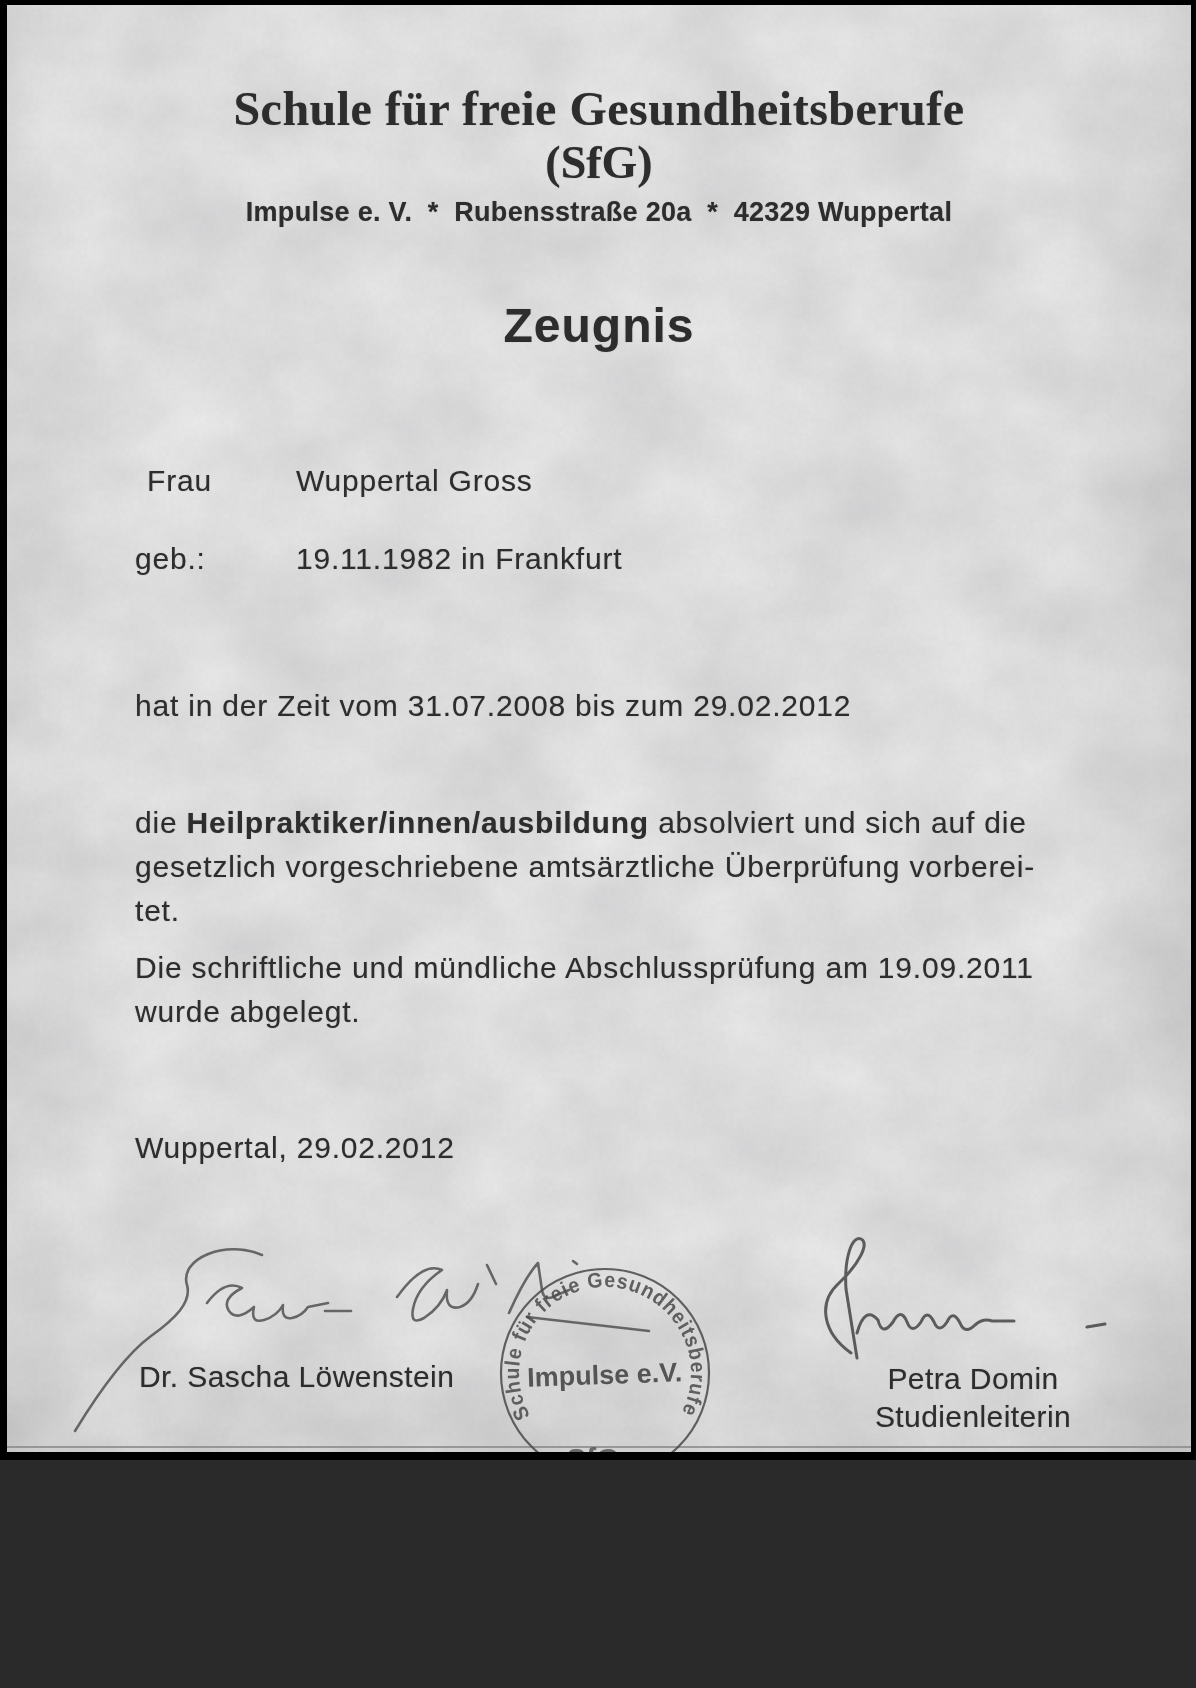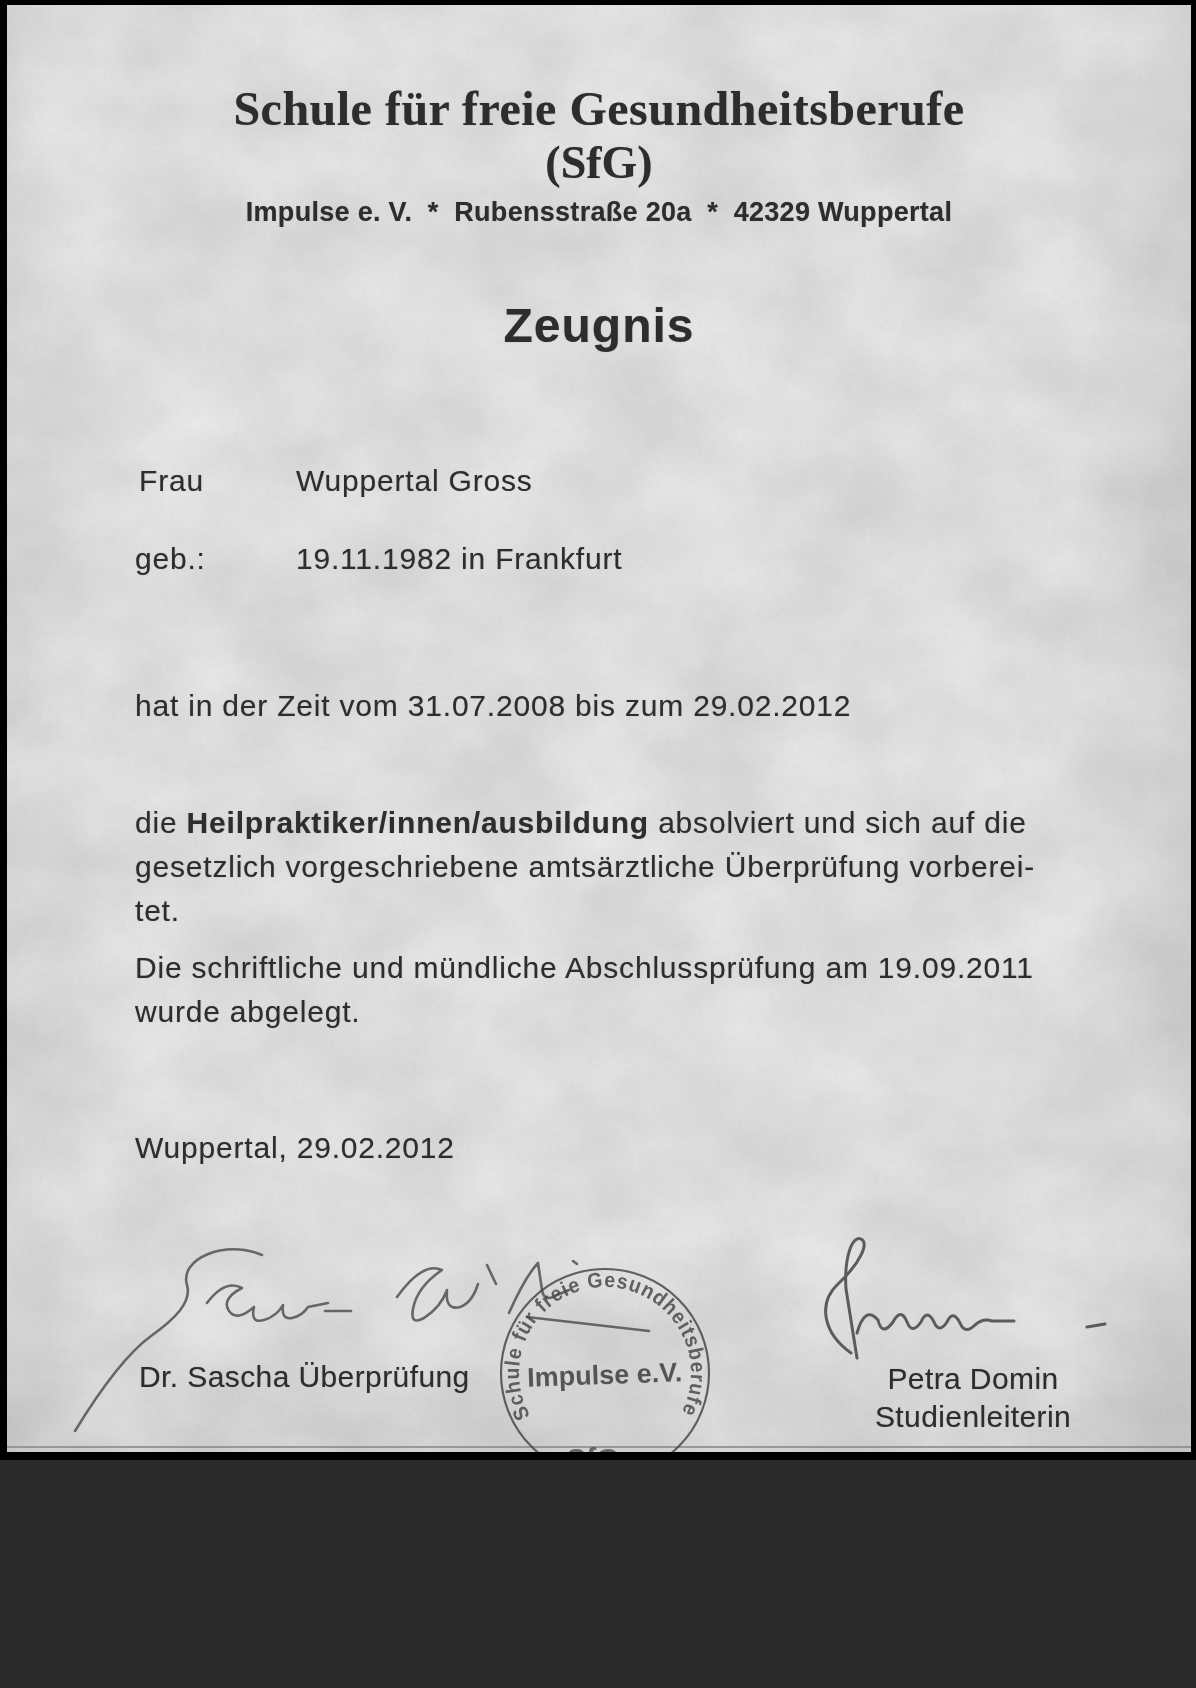--- a/index.html
+++ b/index.html
@@ -68,21 +68,21 @@
     </svg>
     <div class="shade"></div>
     <div class="bottom-line"></div>
 
     <div class="abs center ink title-serif" style="top:76px;">Schule für freie Gesundheitsberufe</div>
     <div class="abs center ink abbr-serif" style="top:131px;">(SfG)</div>
     <div class="abs center ink address" style="top:192px;">Impulse e. V.  *  Rubensstraße 20a  *  42329 Wuppertal</div>
 
     <div class="abs center ink doctitle" style="top:293px;">Zeugnis</div>
 
-    <div class="abs ink body-text" style="left:132px; top:459px;">Frau</div>
+    <div class="abs ink body-text" style="left:140px; top:459px;">Frau</div>
     <div class="abs ink body-text" style="left:289px; top:459px;">Wuppertal Gross</div>
 
     <div class="abs ink body-text" style="left:128px; top:537px;">geb.:</div>
     <div class="abs ink body-text" style="left:289px; top:537px;">19.11.1982 in Frankfurt</div>
 
     <div class="abs ink body-text" style="left:128px; top:684px;">hat in der Zeit vom 31.07.2008 bis zum 29.02.2012</div>
 
     <div class="abs ink body-text" style="left:128px; top:801px;">
       <div class="line"><span>die </span><b>Heilpraktiker/innen/ausbildung</b><span> absolviert und sich auf die</span></div>
       <div class="line">gesetzlich vorgeschriebene amtsärztliche Überprüfung vorberei-</div>
@@ -122,21 +122,21 @@
     </svg>
 
     <svg class="abs" style="left:792px; top:1226px;" width="345" height="145" viewBox="0 0 345 145" aria-hidden="true">
       <g fill="none" stroke="#4e4e4e" stroke-width="3" stroke-linecap="round" stroke-linejoin="round" opacity="0.9">
         <path d="M52,122 C24,102 18,72 40,52 C60,33 71,12 62,8 C53,4 45,27 47,58 L58,127"></path>
         <path d="M58,102 q8,-28 21,-13 q4,17 15,2 q8,-15 14,0 q5,13 14,0 q6,-14 13,0 q5,12 13,0 q6,-13 13,1 q5,12 15,2 q8,-7 17,-4 l22,0"></path>
         <path d="M288,96 l18,-3"></path>
       </g>
     </svg>
 
-    <div class="abs ink sig-name" style="left:132px; top:1355px;">Dr. Sascha Überprüfung</div>
+    <div class="abs ink sig-name" style="left:132px; top:1355px;">Dr. Sascha Löwenstein</div>
 
     <div class="abs ink sig-name sig-block-right" style="left:846px; top:1357px;text-align:center;">Petra Domin</div>
     <div class="abs ink sig-name sig-block-right" style="left:846px; top:1395px;">Studienleiterin</div>
 
     <div class="abs footer-note" style="left:433px; top:1456px;">Ausbildungsinhalte siehe Rückseite</div>
 
   </div>
 </div>
 
 </body></html>

